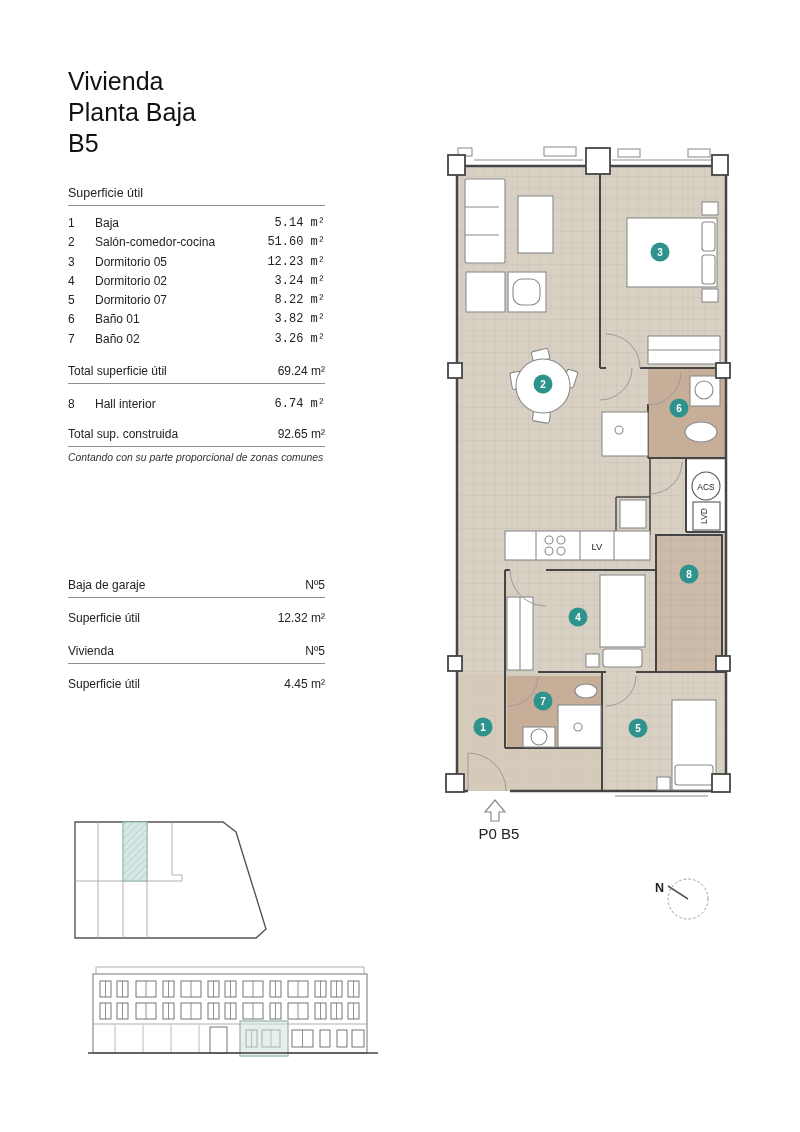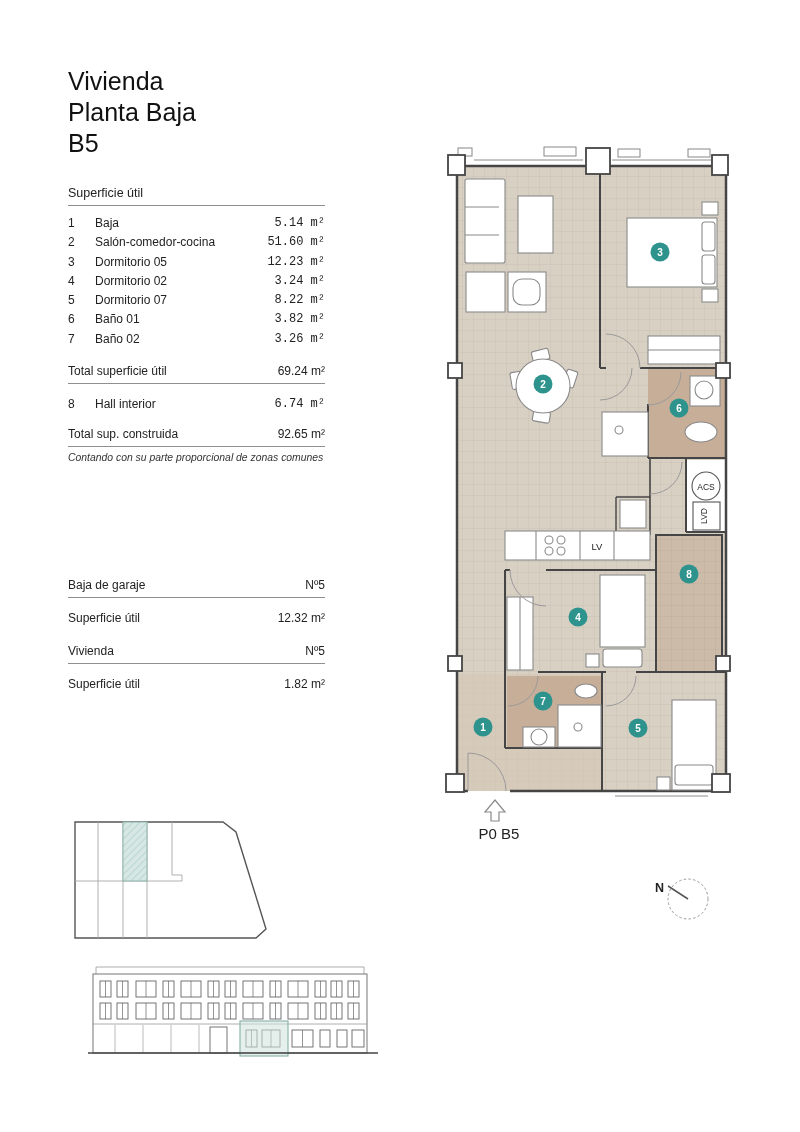--- a/index.html
+++ b/index.html
@@ -105,21 +105,21 @@
   <div class="abs plainrow w257" style="left:68px;top:611px;">
     <span class="lbl">Superficie útil</span>
     <span class="val">12.32 m²</span>
   </div>
   <div class="abs ulrow w257" style="left:68px;top:644px;">
     <span class="lbl">Vivienda</span>
     <span class="val">Nº5</span>
   </div>
   <div class="abs plainrow w257" style="left:68px;top:677px;">
     <span class="lbl">Superficie útil</span>
-    <span class="val">1.82 m²</span>
+    <span class="val">4.45 m²</span>
   </div>
 
   <svg class="abs" style="left:435px;top:140px;" width="310" height="705" viewBox="435 140 310 705">
     <defs>
       <pattern id="planGrid" width="11" height="11" patternUnits="userSpaceOnUse">
         <path d="M11 0 H0 V11" fill="none" stroke="rgba(110,92,70,0.16)" stroke-width="0.8"></path>
       </pattern>
     </defs>
 
     <g>

